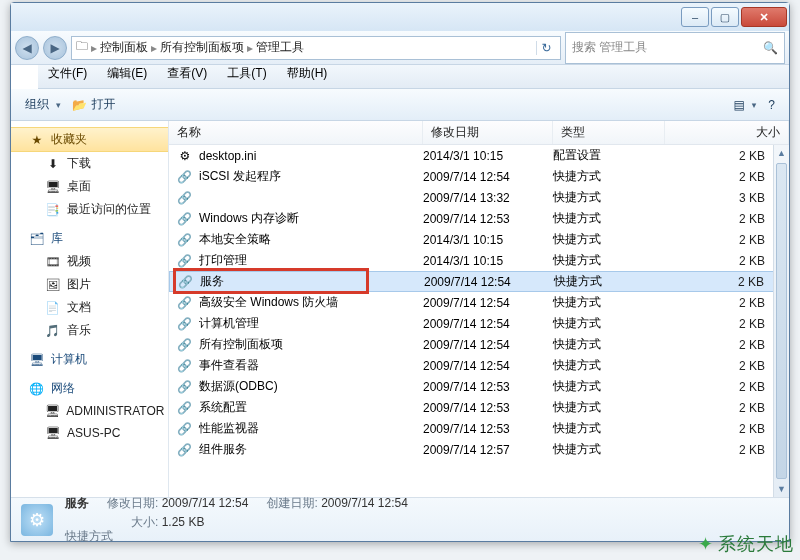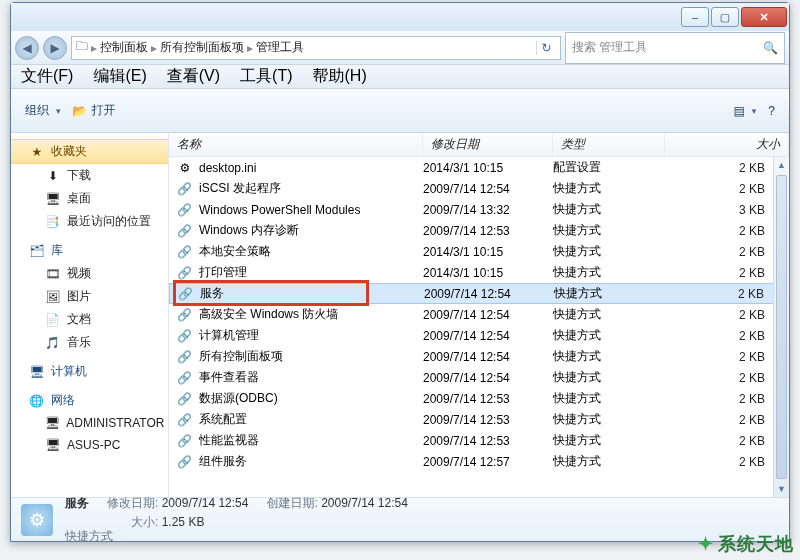--- a/index.html
+++ b/index.html
@@ -12,59 +12,59 @@
 .tbtn.close { width: 46px; background: linear-gradient(#e07a6c,#c94a3b); border-color: #a53726; color: #fff; font-weight: bold; }
 
 .navbar { height: 34px; background: linear-gradient(#f7fbfe,#e5eef7); border-bottom: 1px solid #c7d6e5; display: flex; align-items: center; padding: 0 4px; gap: 4px; }
 .navbtn { width: 24px; height: 24px; border-radius: 50%; background: radial-gradient(#cfe0ef,#a7c2db); border: 1px solid #8faecb; display: flex; align-items: center; justify-content: center; font-size: 12px; color: #4a6784; }
 .addrbox { flex: 1; height: 24px; background: #fff; border: 1px solid #a9c0d6; display: flex; align-items: center; padding: 0 4px; font-size: 12px; color: #222; }
 .addrbox .sep { color: #888; margin: 0 3px; }
 .addrbox .refresh { width: 20px; text-align: center; color: #3a6a9a; border-left: 1px solid #d0dce8; margin-left: auto; }
 .searchbox { width: 220px; height: 32px; background: #fff; border: 1px solid #a9c0d6; display: flex; align-items: center; padding: 0 6px; font-size: 12px; color: #888; }
 .searchbox .mag { margin-left: auto; color: #5a7ca0; }
 
-.menubar { height: 24px; background: linear-gradient(#f2f7fc,#e3ecf5); border-bottom: 1px solid #c7d6e5; display: flex; align-items: center; font-size: 16px; }
+.menubar { height: 24px; background: linear-gradient(#f2f7fc,#e3ecf5); border-bottom: 1px solid #c7d6e5; display: flex; align-items: flex-start; font-size: 12px; margin-left: 27px; }
 .menubar span { padding: 0 10px; display: flex; align-items: center; }
 
-.toolbar { height: 44px; background: linear-gradient(#f7fbfe,#e3eef8); border-bottom: 1px solid #c7d6e5; display: flex; align-items: center; padding: 0 8px; font-size: 12px; color: #1a3a5a; }
+.toolbar { height: 32px; background: linear-gradient(#f7fbfe,#e3eef8); border-bottom: 1px solid #c7d6e5; display: flex; align-items: center; padding: 0 8px; font-size: 12px; color: #1a3a5a; }
 .toolbar .titem { display: flex; align-items: center; gap: 4px; padding: 0 6px; }
 .toolbar .spacer { flex: 1; }
 .toolbar .dd::after { content: "▾"; font-size: 9px; margin-left: 3px; color: #4a6784; }
 
 .body { flex: 1; display: flex; min-height: 0; }
 .sidebar { width: 158px; background: #fff; border-right: 1px solid #dfe7ef; overflow: hidden; font-size: 12px; }
 .sidebar .group { padding-top: 6px; }
 .sidebar .ghdr { display: flex; align-items: center; gap: 6px; padding: 3px 8px 3px 18px; color: #1a4a7a; }
 .sidebar .ghdr.fav { background: linear-gradient(#fff2cc,#ffe39e); border-top: 1px solid #f6d77a; border-bottom: 1px solid #f6d77a; color: #6a4a00; }
 .sidebar .item { display: flex; align-items: center; gap: 6px; padding: 3px 8px 3px 34px; color: #222; }
 .sidebar .ico { width: 16px; height: 16px; display: inline-flex; align-items: center; justify-content: center; font-size: 12px; }
 
 .main { flex: 1; display: flex; flex-direction: column; min-width: 0; }
 .cols { height: 24px; display: flex; align-items: center; border-bottom: 1px solid #e1e7ee; font-size: 12px; color: #222; background: linear-gradient(#fdfdfe,#f1f5f9); }
-.cols div { padding: 0 8px; border-right: 1px solid #e8edf2; height: 100%; display: flex; align-items: center; font-style: italic; }
+.cols div { padding: 0 8px; border-right: 1px solid #e8edf2; height: 100%; display: flex; align-items: center; }
 .c-name { width: 254px; }
 .c-date { width: 130px; }
 .c-type { width: 112px; }
 .c-size { flex: 1; text-align: right; justify-content: flex-end; padding-right: 24px; }
 
 .rows { flex: 1; overflow: auto; font-size: 12px; position: relative; }
 .row { display: flex; align-items: center; height: 21px; }
 .row .c-name { display: flex; align-items: center; gap: 6px; padding-left: 8px; }
 .row .c-size { color: #222; text-align: right; }
 .row.sel { background: #d6e8fb; border: 1px solid #a7c9ea; height: 21px; }
 .rico { width: 16px; height: 16px; display: inline-flex; align-items: center; justify-content: center; font-size: 12px; }
 .hl { position: absolute; border: 3px solid #d63a2a; pointer-events: none; }
 
 .status { height: 44px; border-top: 1px solid #d6e0ea; background: linear-gradient(#f4f9fd,#e8f1f9); display: flex; align-items: center; padding: 0 10px; font-size: 12px; color: #333; gap: 12px; }
 .status .bigico { width: 32px; height: 32px; border-radius: 4px; background: radial-gradient(#bfe0f7,#7ab6e0); display: flex; align-items: center; justify-content: center; color: #fff; font-size: 18px; }
 .status .meta { display: flex; flex-direction: column; gap: 2px; }
 .status .line { display: flex; gap: 18px; }
 .status .k { color: #6a7a8a; margin-top: 14px; }
 
-.watermark { position: absolute; right: 6px; bottom: 4px; font-size: 18px; font-weight: bold; color: #2a7a3a; letter-spacing: 1px; display: flex; align-items: center; gap: 4px; }
+.watermark { position: absolute; right: 6px; bottom: 4px; font-size: 18px; font-weight: normal; color: #2a7a3a; letter-spacing: 1px; display: flex; align-items: center; gap: 4px; }
 .watermark::before { content: "✦"; color: #3aa94a; }
 
 .scrollbar { position: absolute; top: 0; right: 0; width: 16px; height: 100%; background: linear-gradient(#f2f6fa,#e5edf5); border-left: 1px solid #d3dde7; display: flex; flex-direction: column; }
 .scrollbar .arrow { height: 16px; display: flex; align-items: center; justify-content: center; font-size: 9px; color: #5a7ca0; }
 .scrollbar .thumb { flex: 1; margin: 2px; background: linear-gradient(#dbe7f2,#c3d5e6); border: 1px solid #aac1d8; border-radius: 2px; }
 </style>
 </head>
 <body>
 
 <div class="window">
@@ -205,21 +205,20 @@
               <span class="rico">🔗</span>
               <span>iSCSI 发起程序</span>
             </div>
             <div class="c-date">2009/7/14 12:54</div>
             <div class="c-type">快捷方式</div>
             <div class="c-size">2 KB</div>
           </div>
           <div class="row">
             <div class="c-name">
               <span class="rico">🔗</span>
-              <span>Windows PowerShell Modules</span>
             </div>
             <div class="c-date">2009/7/14 13:32</div>
             <div class="c-type">快捷方式</div>
             <div class="c-size">3 KB</div>
           </div>
           <div class="row">
             <div class="c-name">
               <span class="rico">🔗</span>
               <span>Windows 内存诊断</span>
             </div>

